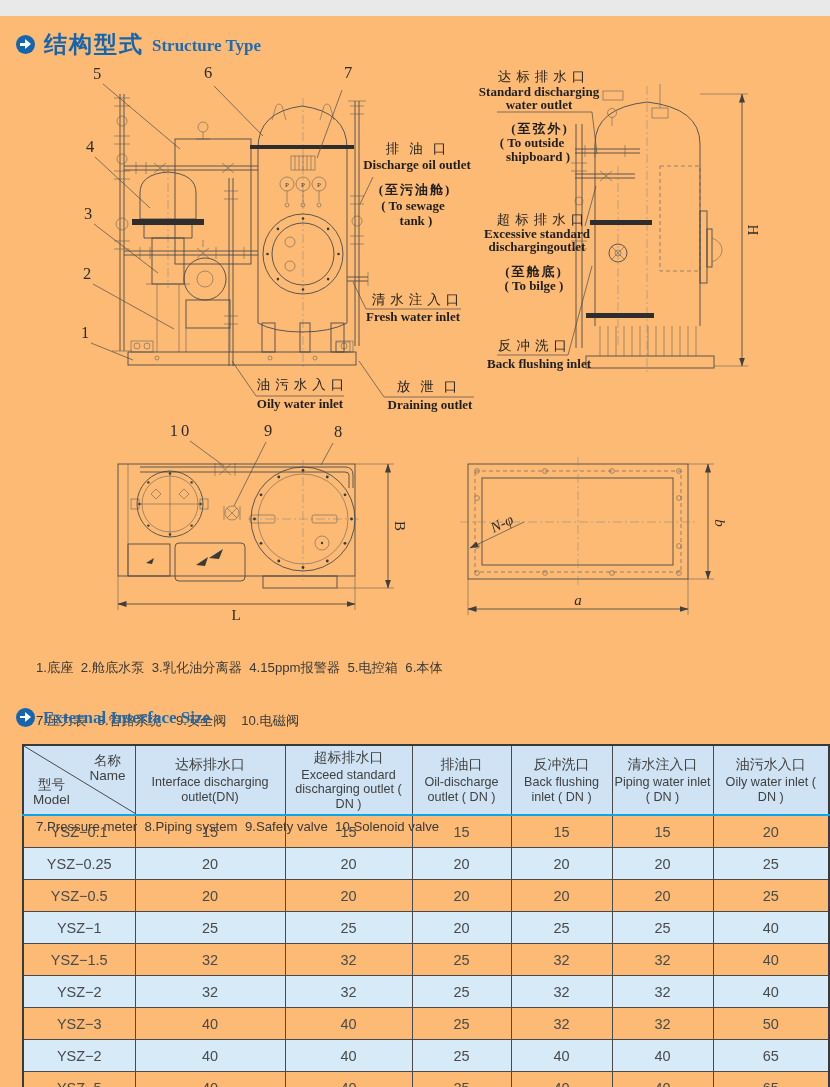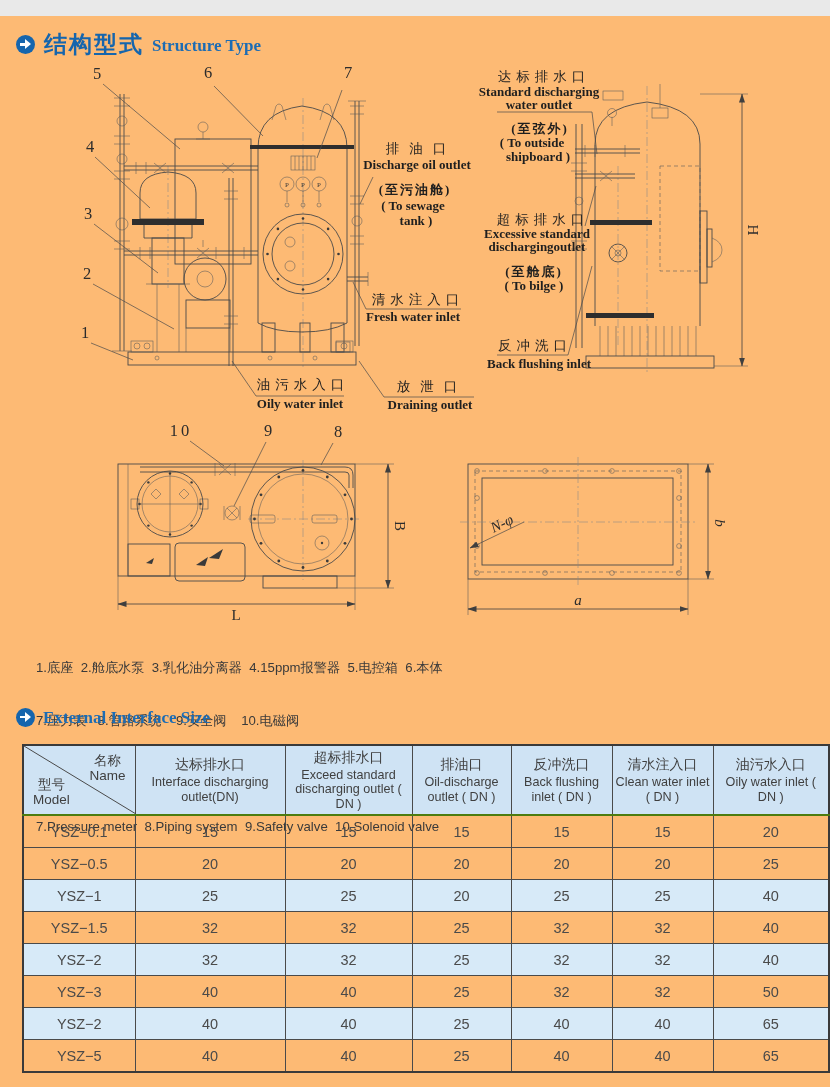--- a/index.html
+++ b/index.html
@@ -32,21 +32,21 @@
   .t-dim{font-family:"Liberation Serif",serif;font-size:15px;fill:#2c2c2c;}
   .t-dimi{font-family:"Liberation Serif",serif;font-style:italic;font-size:15px;fill:#2c2c2c;}
   .t-gauge{font-family:"Liberation Serif",serif;font-size:7px;fill:#3a3a3a;}
   
   .parts{position:absolute;left:36px;top:608px;font-size:13.2px;color:#3a3a3a;line-height:17.6px;white-space:pre-wrap;}
   
   .size-table{position:absolute;left:22px;top:728px;width:806px;border-collapse:collapse;table-layout:fixed;
       border:2px solid #3a3a3a;color:#4a4a4a;}
   .size-table th,.size-table td{border:1px solid #4a4a4a;text-align:center;vertical-align:middle;padding:0;}
   .size-table thead th{background:#cfe3f4;height:68px;font-weight:400;}
-  .size-table thead{border-bottom:2px solid #4d7c0f;}
+  .size-table thead{border-bottom:2px solid #0ea5e9;}
   .h-zh{font-size:14px;color:#3f3f3f;}
   .h-en{font-size:12.6px;color:#3f3f3f;line-height:14.5px;padding:1px 2px 0 2px;}
   .size-table td{height:31px;font-size:14.5px;}
   .size-table tr.alt td{background:#d7eaf8;}
   .corner{position:relative;}
   .corner svg{position:absolute;left:0;top:0;}
   .c-top{position:absolute;top:7px;right:9px;text-align:center;font-size:13.5px;line-height:15px;color:#3f3f3f;}
   .c-bot{position:absolute;bottom:7px;left:9px;text-align:center;font-size:13.5px;line-height:15px;color:#3f3f3f;}
 </style>
 </head>
@@ -468,38 +468,47 @@
         <th>
             <div class="h-zh">排油口</div>
             <div class="h-en">Oil-discharge outlet ( DN )</div>
           </th>
         <th>
             <div class="h-zh">反冲洗口</div>
             <div class="h-en">Back flushing inlet ( DN )</div>
           </th>
         <th>
             <div class="h-zh">清水注入口</div>
-            <div class="h-en">Clean water inlet ( DN )</div>
+            <div class="h-en">Piping water inlet ( DN )</div>
           </th>
         <th>
             <div class="h-zh">油污水入口</div>
             <div class="h-en">Oily water inlet ( DN )</div>
           </th>
       </tr>
     </thead>
     <tbody>
         <tr>
           <td>YSZ−0.1</td>
           <td>15</td>
           <td>15</td>
           <td>15</td>
           <td>15</td>
           <td>15</td>
           <td>20</td>
         </tr>
+        <tr class="alt">
+          <td>YSZ−0.25</td>
+          <td>20</td>
+          <td>20</td>
+          <td>20</td>
+          <td>20</td>
+          <td>20</td>
+          <td>25</td>
+        </tr>
         <tr>
           <td>YSZ−0.5</td>
           <td>20</td>
           <td>20</td>
           <td>20</td>
           <td>20</td>
           <td>20</td>
           <td>25</td>
         </tr>
         <tr class="alt">

